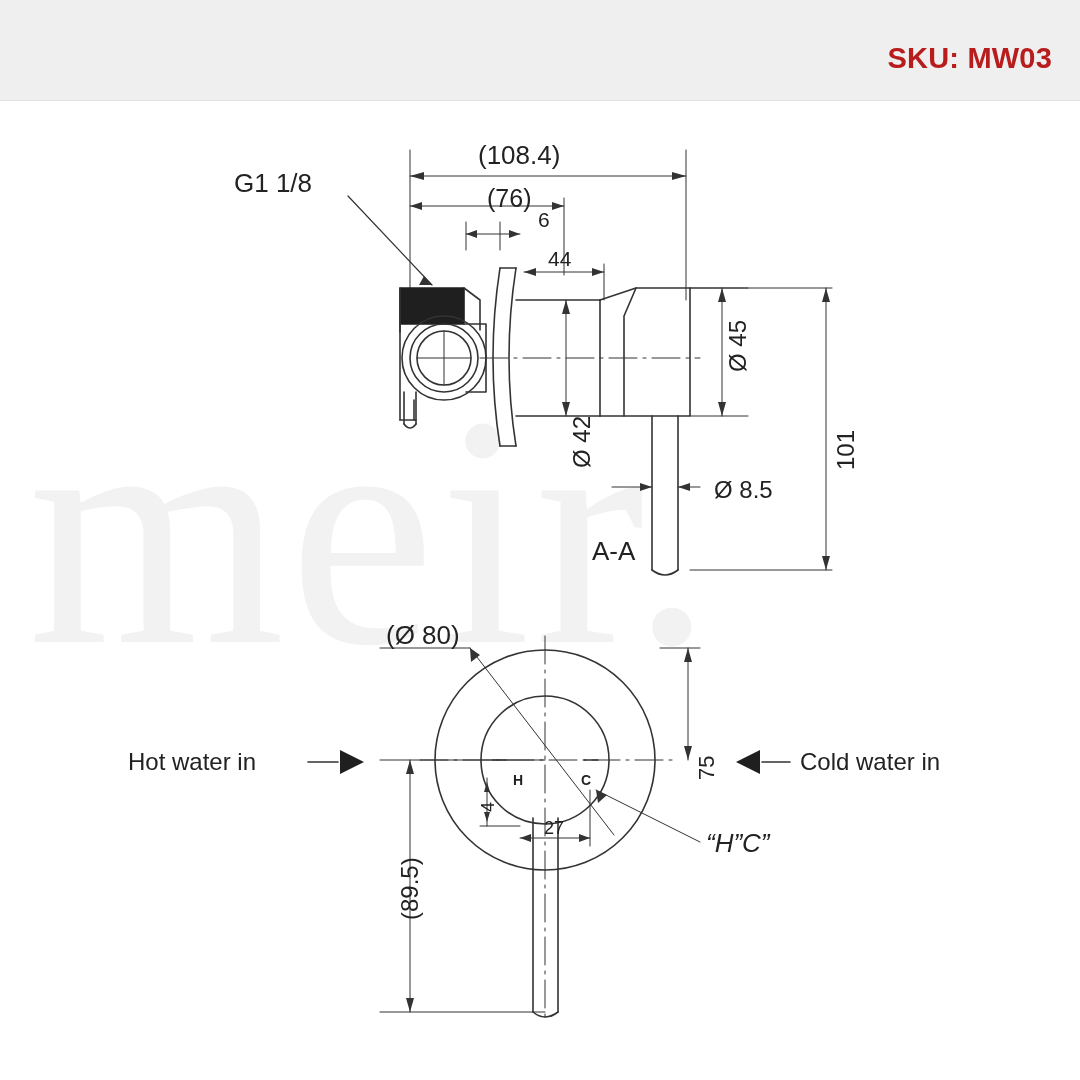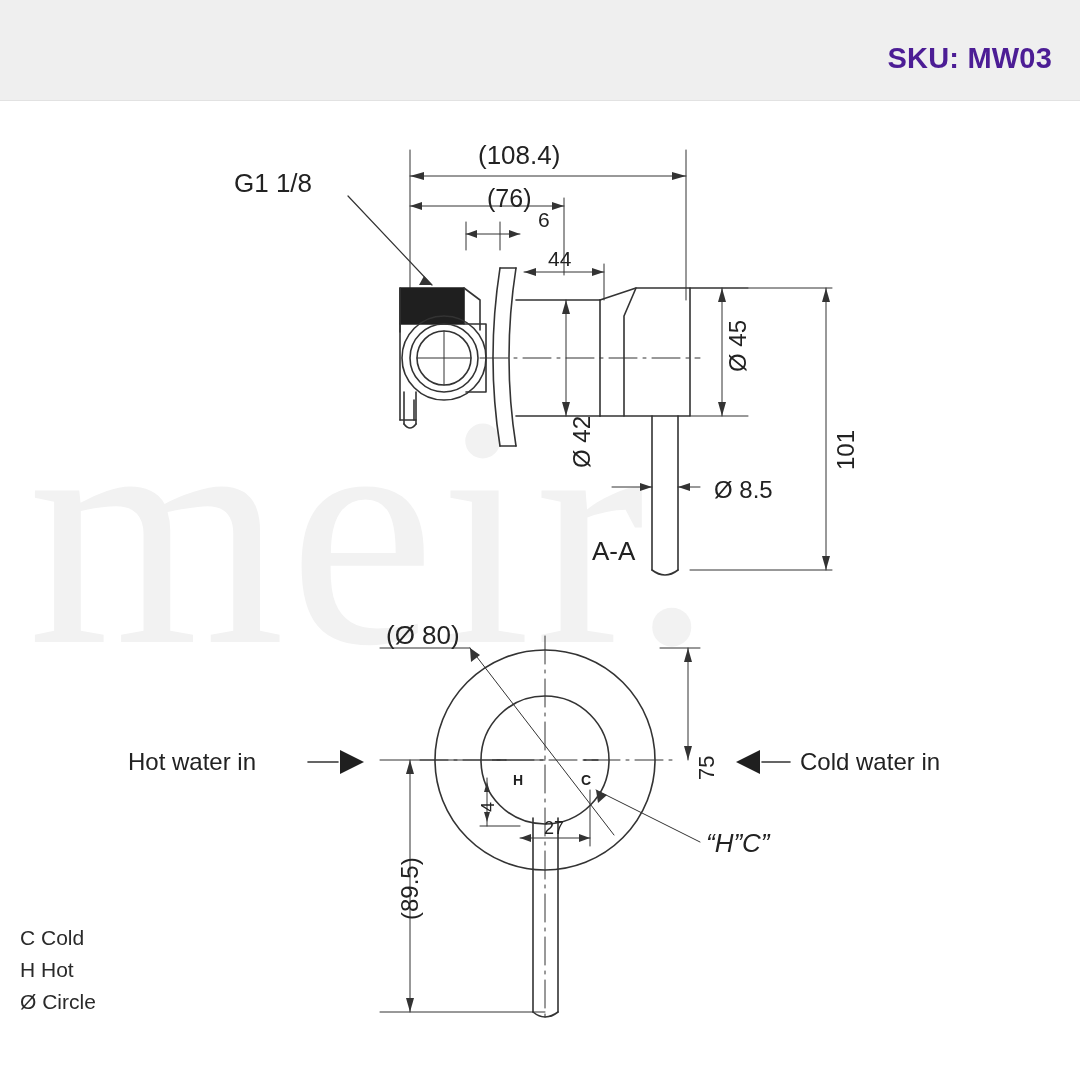--- a/index.html
+++ b/index.html
@@ -11,21 +11,21 @@
     overflow:hidden;
   }
   .page{position:absolute;inset:0;background:#ffffff;}
   .header{
     position:absolute;left:0;top:0;width:1080px;height:100px;
     background:#efefef;
     border-bottom:1px solid #e2e2e2;
   }
   .sku{
     position:absolute;right:28px;top:42px;
-    font-size:29px;font-weight:bold;color:#4c1d95;
+    font-size:29px;font-weight:bold;color:#b91c1c;
     letter-spacing:0.2px;
   }
   .watermark{
     position:absolute;left:28px;top:366px;
     width:1030px;height:340px;
     font-family:"Liberation Serif", serif;
     font-size:330px;
     color:#f2f2f2;
     line-height:330px;
     letter-spacing:4px;
@@ -213,19 +213,14 @@
   <div class="lbl rot90" style="left:694px;top:780px;font-size:22px;">75</div>
   <div class="lbl rot90 small" style="left:478px;top:812px;">4</div>
   <div class="lbl small" style="left:544px;top:818px;">27</div>
   <div class="lbl big" style="left:706px;top:828px;font-style:italic;">“H”C”</div>
   <div class="lbl tiny" style="left:513px;top:772px;font-weight:bold;">H</div>
   <div class="lbl tiny" style="left:581px;top:772px;font-weight:bold;">C</div>
 
   <div class="lbl" style="left:128px;top:748px;font-size:24px;">Hot water in</div>
   <div class="lbl" style="left:800px;top:748px;font-size:24px;">Cold water in</div>
 
-  <div class="legend">
-    <div>C  Cold</div>
-    <div>H  Hot</div>
-    <div>Ø  Circle</div>
-  </div>
 
 </div>
 
 </body></html>

